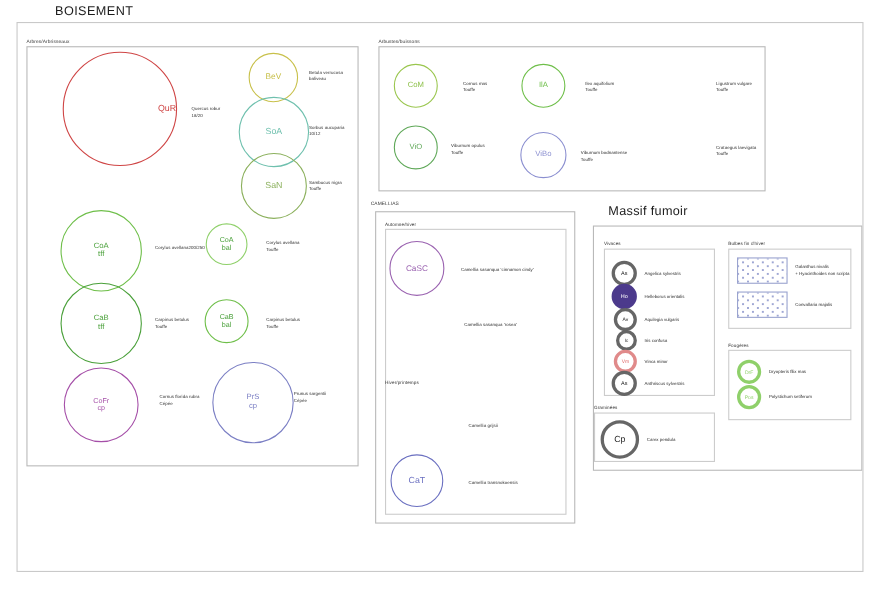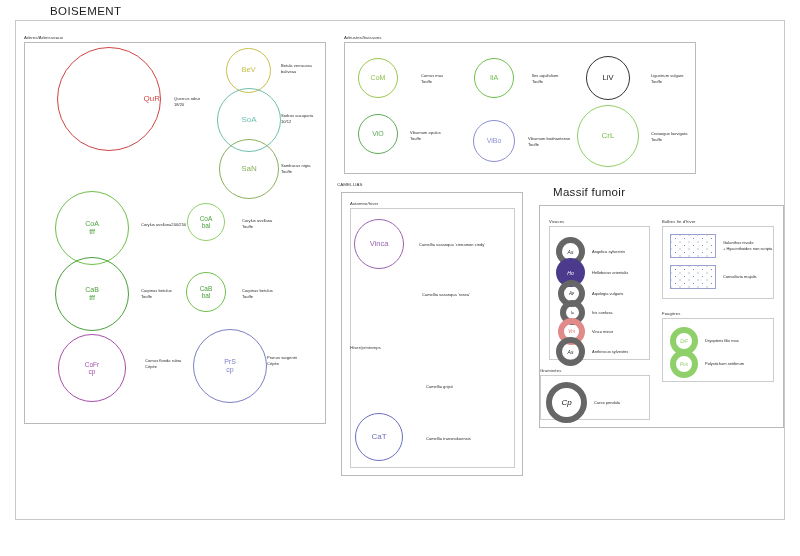--- a/index.html
+++ b/index.html
@@ -43,23 +43,23 @@
 
   
   .caption{
     font-size:4px;color:#2b2b2b;line-height:1.45;white-space:pre-line;
     letter-spacing:.05px;
   }
 
   
   .legend-row{display:flex;align-items:center;}
   .legend-mark{
-    border-radius:50%;border:6px solid #4d7c0f;width:17px;height:17px;
+    border-radius:50%;border:3px solid #4d7c0f;width:17px;height:17px;
     display:flex;align-items:center;justify-content:center;
-    font-size:5px;color:#222;flex:0 0 auto;background:transparent;font-style:italic;
+    font-size:5px;color:#222;flex:0 0 auto;background:transparent;
   }
   .legend-txt{font-size:4px;color:#2b2b2b;margin-left:7px;white-space:pre-line;line-height:1.45;}
 
   
   .bulb-rect{
     width:44px;height:22px;border:1px solid #9aa3cf;flex:0 0 auto;
     background-color:#fff;
     background-image:
       radial-gradient(circle, #7b86c4 0.6px, transparent 0.7px),
       radial-gradient(circle, #7b86c4 0.6px, transparent 0.7px);
@@ -152,52 +152,46 @@
   </div>
   <div class="abs caption" style="left:421px;top:73px;width:52px;">Cornus mas
 Touffe</div>
 
   <div class="abs circ" style="left:474px;top:58px;width:40px;height:40px;border-color:#6fbf4a;color:#6fbf4a;font-size:7px;">
     <span class="ctxt">IlA</span>
   </div>
   <div class="abs caption" style="left:532px;top:73px;width:52px;">Ilex aquifolium
 Touffe</div>
 
-  <div class="abs circ" style="left:586px;top:56px;width:44px;height:44px;border-color:#333333;color:#222222;font-size:7.5px;">
-    <span class="ctxt">LiV</span>
-  </div>
   <div class="abs caption" style="left:651px;top:73px;width:54px;">Ligustrum vulgare
 Touffe</div>
 
   <div class="abs circ" style="left:358px;top:114px;width:40px;height:40px;border-color:#5fa858;color:#5fa858;font-size:7px;">
     <span class="ctxt">ViO</span>
   </div>
   <div class="abs caption" style="left:410px;top:130px;width:52px;">Viburnum opulus
 Touffe</div>
 
   <div class="abs circ" style="left:473px;top:120px;width:42px;height:42px;border-color:#8b8fd0;color:#8b8fd0;font-size:7px;">
     <span class="ctxt">ViBo</span>
   </div>
   <div class="abs caption" style="left:528px;top:136px;width:56px;">Viburnum bodnantense
 Touffe</div>
 
-  <div class="abs circ" style="left:577px;top:105px;width:62px;height:62px;border-color:#8fd06a;color:#6fbf4a;font-size:8px;">
-    <span class="ctxt">CrL</span>
-  </div>
   <div class="abs caption" style="left:651px;top:131px;width:56px;">Crataegus laevigata
 Touffe</div>
 
   <div class="abs panel-label" style="left:337px;top:182px;">CAMELLIAS</div>
   <div class="abs frame" style="left:341px;top:192px;width:182px;height:284px;"></div>
 
   <div class="abs sub-label" style="left:350px;top:201px;">Automne/hiver</div>
   <div class="abs frame-soft" style="left:350px;top:208px;width:165px;height:260px;"></div>
 
   <div class="abs circ" style="left:354px;top:219px;width:50px;height:50px;border-color:#9a62b0;color:#9a62b0;font-size:7.5px;">
-    <span class="ctxt">Vinca</span>
+    <span class="ctxt">CaSC</span>
   </div>
   <div class="abs caption" style="left:419px;top:242px;width:100px;">Camellia sasanqua 'cinnamon cindy'</div>
 
   <div class="abs caption" style="left:422px;top:292px;width:96px;">Camellia sasanqua 'rosea'</div>
 
   <div class="abs sub-label" style="left:350px;top:345px;">Hiver/printemps</div>
 
   <div class="abs caption" style="left:426px;top:384px;width:90px;">Camellia grijsii</div>
 
   <div class="abs circ" style="left:355px;top:413px;width:48px;height:48px;border-color:#6a6fc0;color:#6a6fc0;font-size:8px;">

